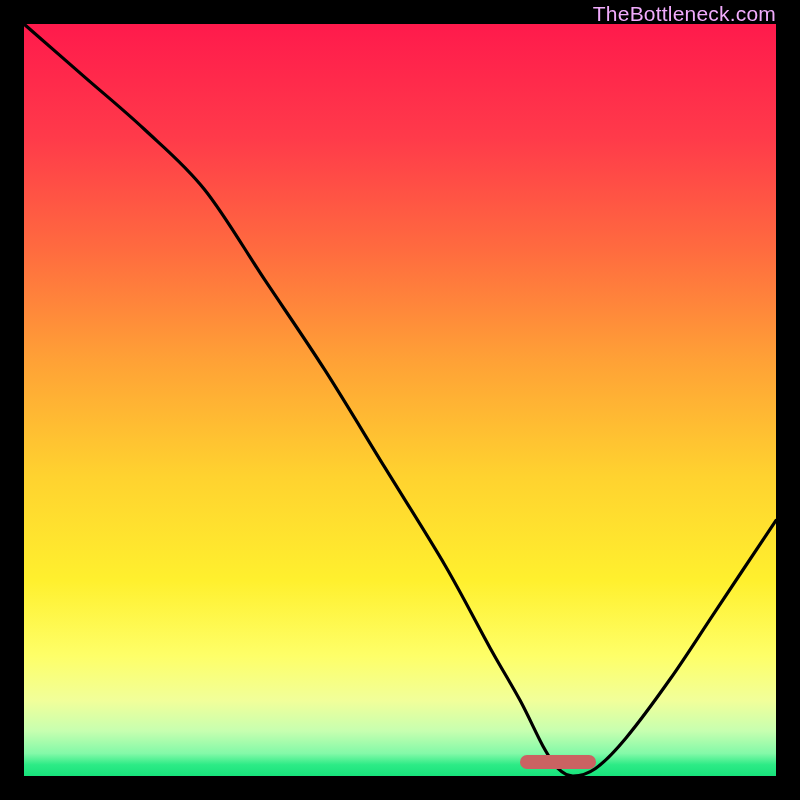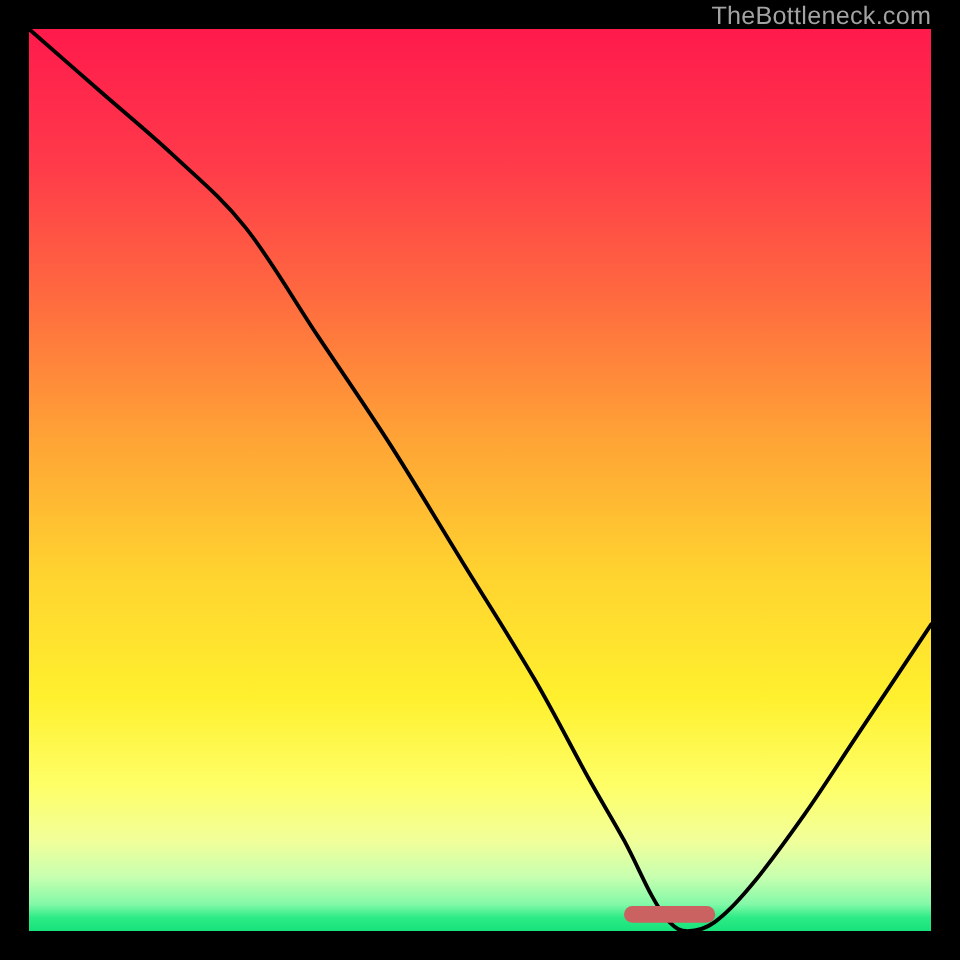--- a/index.html
+++ b/index.html
@@ -54,21 +54,21 @@
     font-size: 21px;
     font-weight: 500;
     letter-spacing: 0.2px;
   }
 </style>
 </head>
 <body>
 
 <div class="frame">
 
-  <div class="watermark" style="color: #a3a3a3;">TheBottleneck.com</div>
+  <div class="watermark" style="color: #f0abfc;">TheBottleneck.com</div>
 
   <div class="plot-area">
 
     <svg class="gradient" viewBox="0 0 752 752" preserveAspectRatio="none">
       <defs>
         <linearGradient id="bg-grad" x1="0" y1="0" x2="0" y2="1">
             <stop offset="0%" stop-color="#ff1a4c"></stop>
             <stop offset="15%" stop-color="#ff3a4a"></stop>
             <stop offset="30%" stop-color="#ff6b3f"></stop>
             <stop offset="45%" stop-color="#ffa236"></stop>

